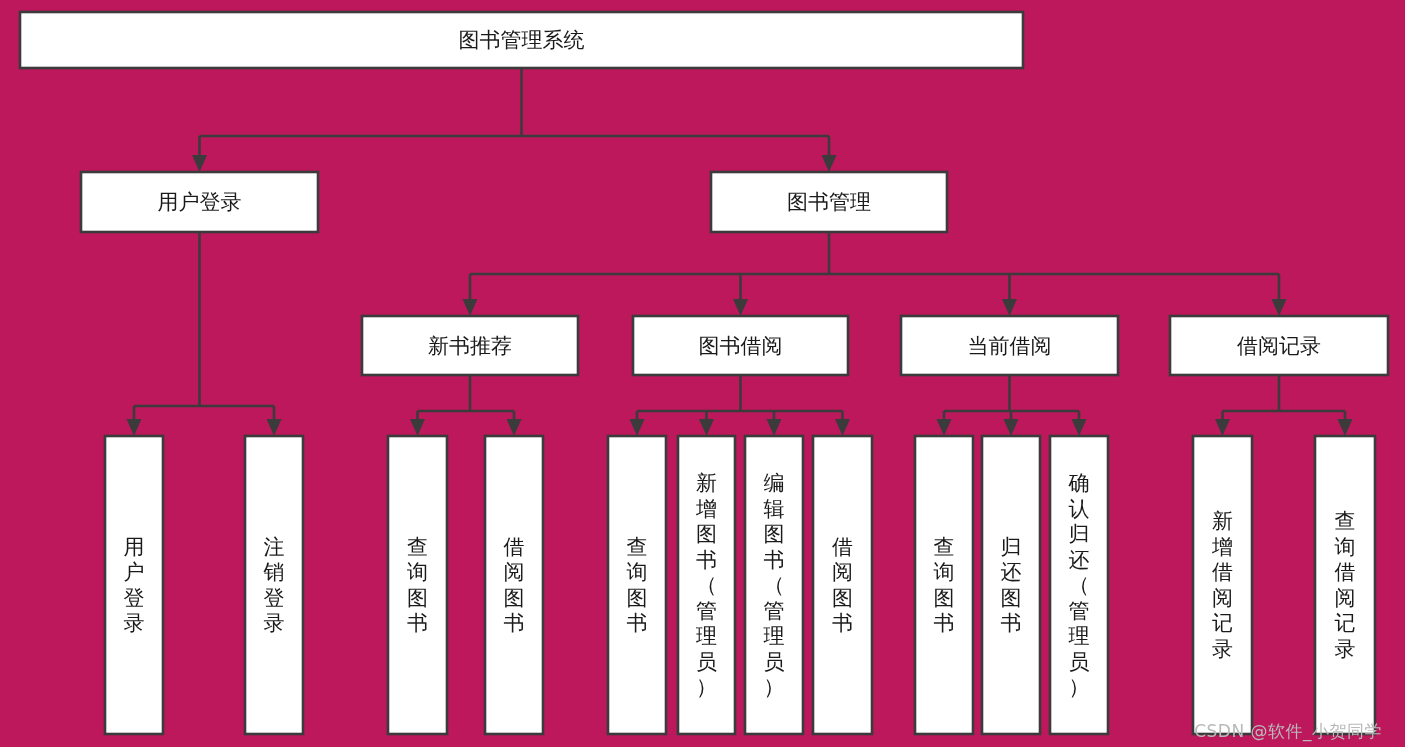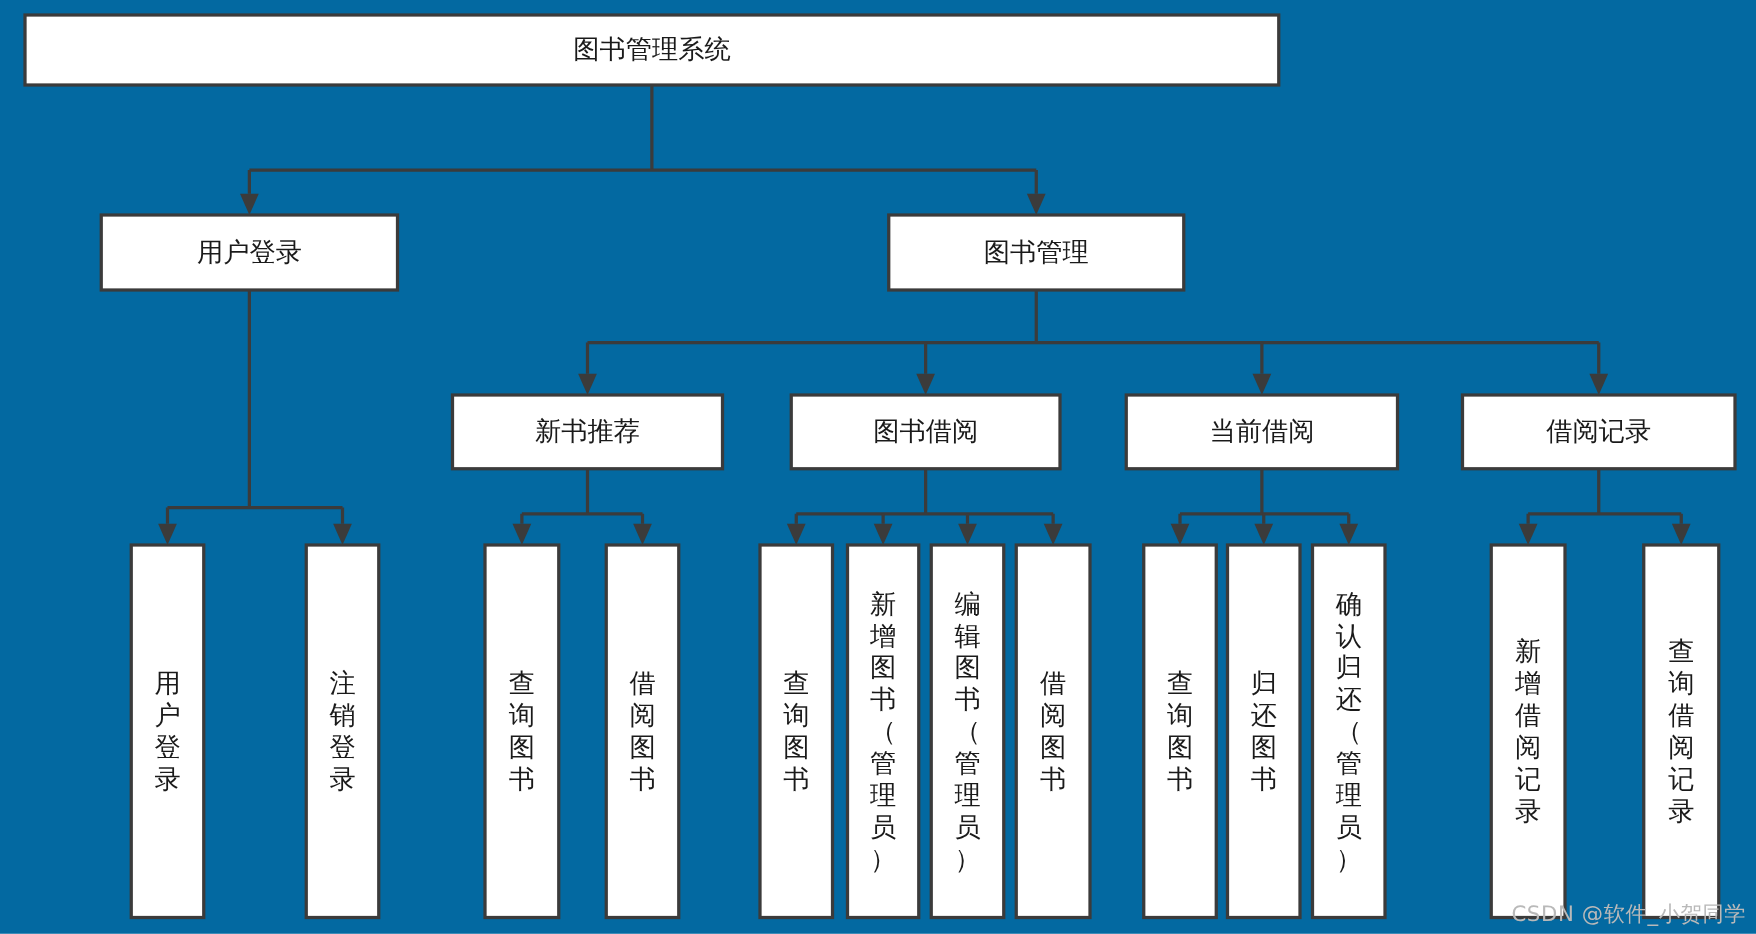--- a/index.html
+++ b/index.html
@@ -11,21 +11,21 @@
   body {
     width: 1405px;
     height: 747px;
     font-family: "DejaVu Sans", "Liberation Sans", sans-serif;
     overflow: hidden;
   }
   #diagram-root {
     position: relative;
     width: 1405px;
     height: 747px;
-    background: #0369a1;
+    background: #be185d;
   }
   svg#flow-svg {
     position: absolute;
     left: 0;
     top: 0;
     width: 1405px;
     height: 747px;
     display: block;
   }
   .node-box {
@@ -51,21 +51,21 @@
     stroke-width: 2.6;
     fill: none;
     stroke-linecap: butt;
   }
   .arrow-head {
     fill: #3b3b3b;
     stroke: none;
   }
   .watermark {
     position: absolute;
-    right: 8px;
+    right: 23px;
     bottom: 4px;
     font-family: "DejaVu Sans", "Liberation Sans", sans-serif;
     font-size: 17px;
     color: #b9b9b9;
     letter-spacing: 0.5px;
     white-space: nowrap;
     pointer-events: none;
     user-select: none;
   }
 </style>

